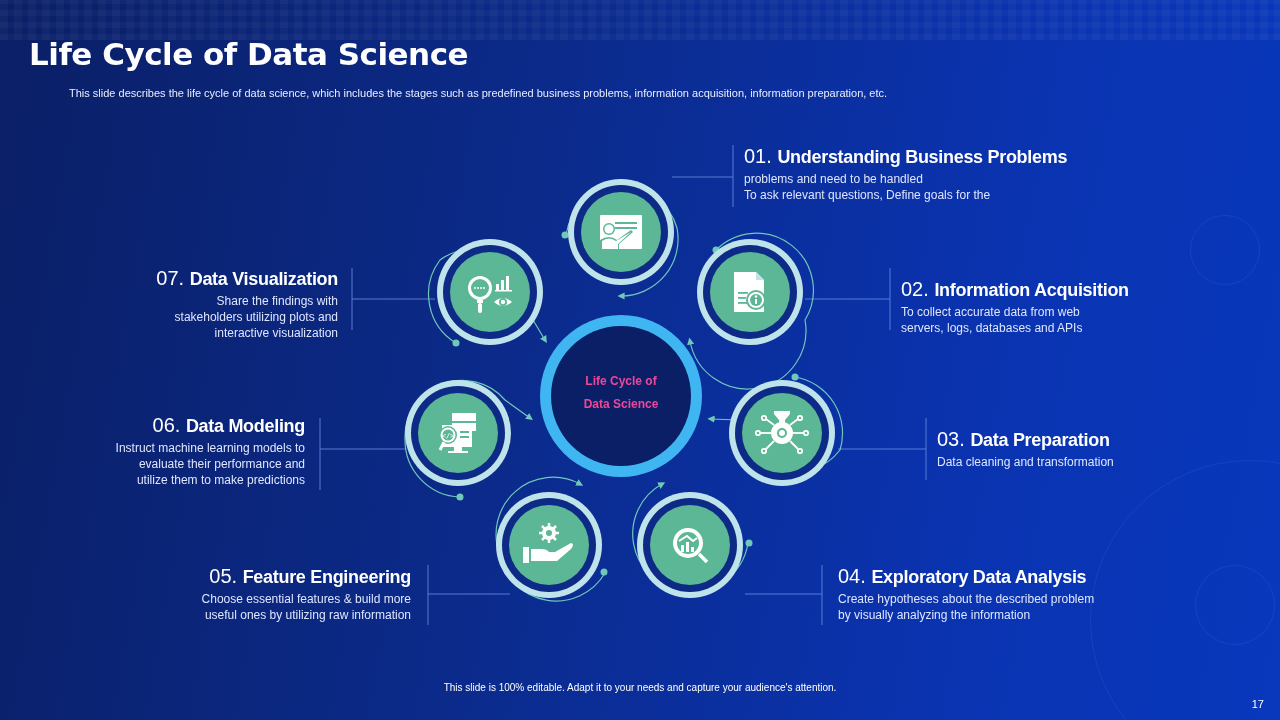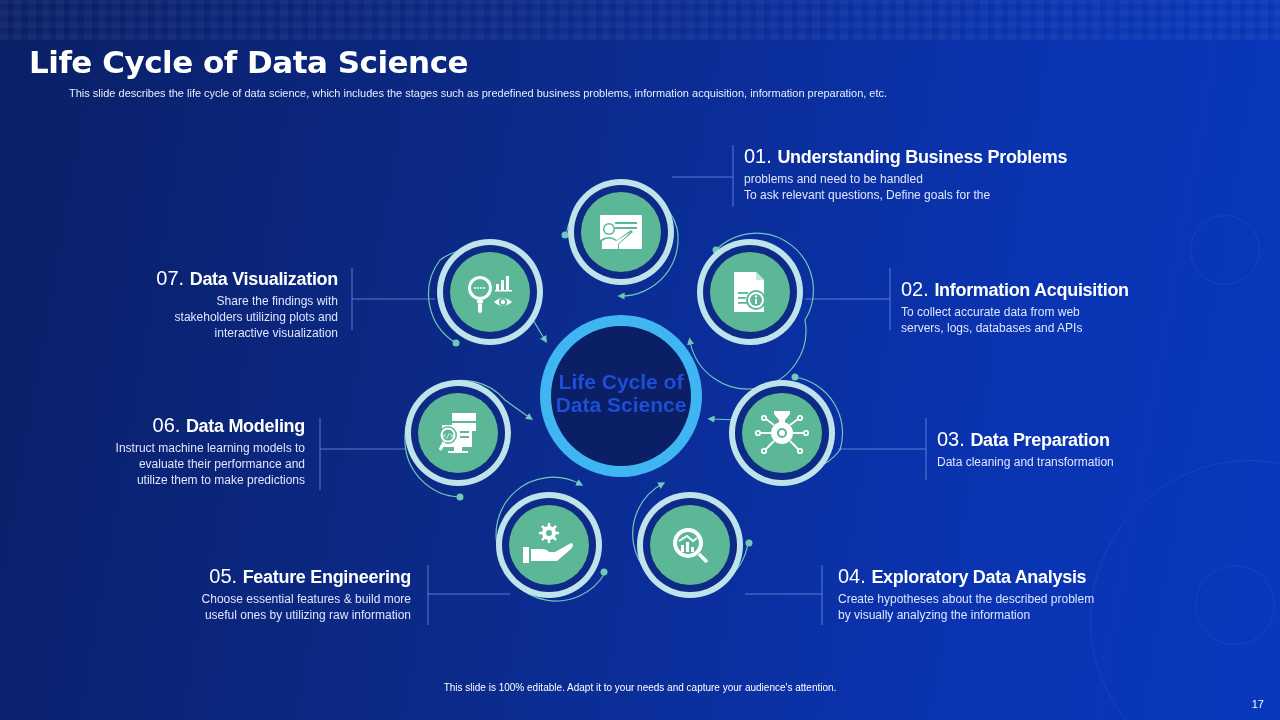--- a/index.html
+++ b/index.html
@@ -13,34 +13,34 @@
   .bg-grid {
     position:absolute; left:0; top:0; width:1280px; height:40px;
     background-image:
       repeating-linear-gradient(90deg, rgba(255,255,255,0.04) 0 8px, transparent 8px 14px),
       repeating-linear-gradient(0deg, rgba(255,255,255,0.035) 0 6px, transparent 6px 12px);
     opacity:.8;
   }
   .deco-circle { position:absolute; border-radius:50%; border:1.5px solid rgba(120,160,255,0.12); }
 
   .title {
-    position:absolute; left:29px; top:44px;
+    position:absolute; left:29px; top:36px;
     font-family:"DejaVu Sans", sans-serif; font-weight:bold;
     font-size:31px; letter-spacing:-0.5px; color:#fff;
   }
   .subtitle {
     position:absolute; left:29px; top:87px;
     font-size:11px; color:#e8eeff;margin-left:40px;
   }
 
   svg.diagram { position:absolute; left:0; top:0; }
 
   .center-label {
     position:absolute; left:546px; top:370px; width:150px;
-    text-align:center; font-weight:bold; font-size:21px; line-height:23px; color:#1d4ed8;
+    text-align:center; font-weight:bold; font-size:12px; line-height:23px; color:#ec4899;
   }
 
   .stage { position:absolute; }
   .stage .head { font-size:20px; color:#fff; white-space:nowrap; }
   .stage .head .num { font-weight:normal; }
   .stage .head .name { font-weight:bold; font-size:18px; letter-spacing:-0.3px; }
   .stage .desc { font-size:12px; line-height:16px; color:#dfe6ff; margin-top:3px; }
   .stage.right { text-align:left; }
   .stage.left { text-align:right; }
 

